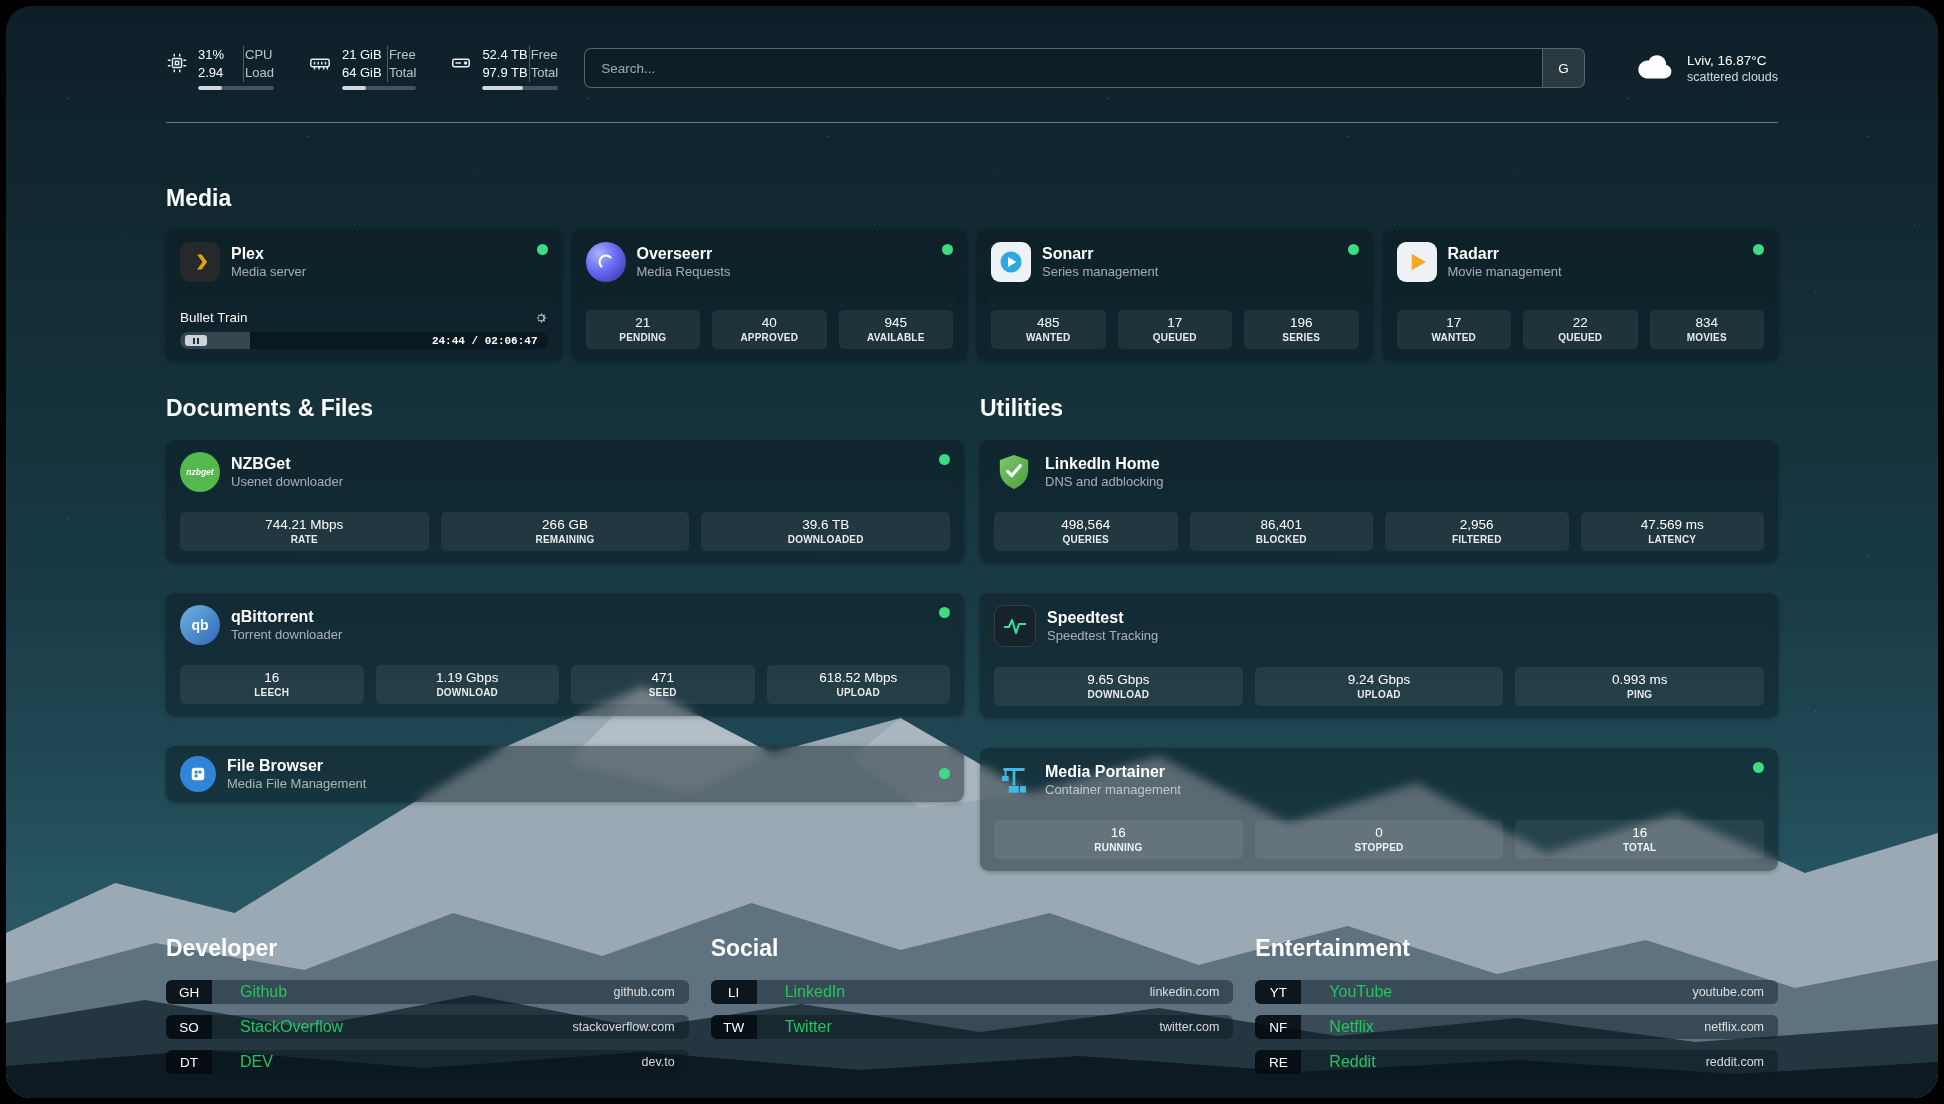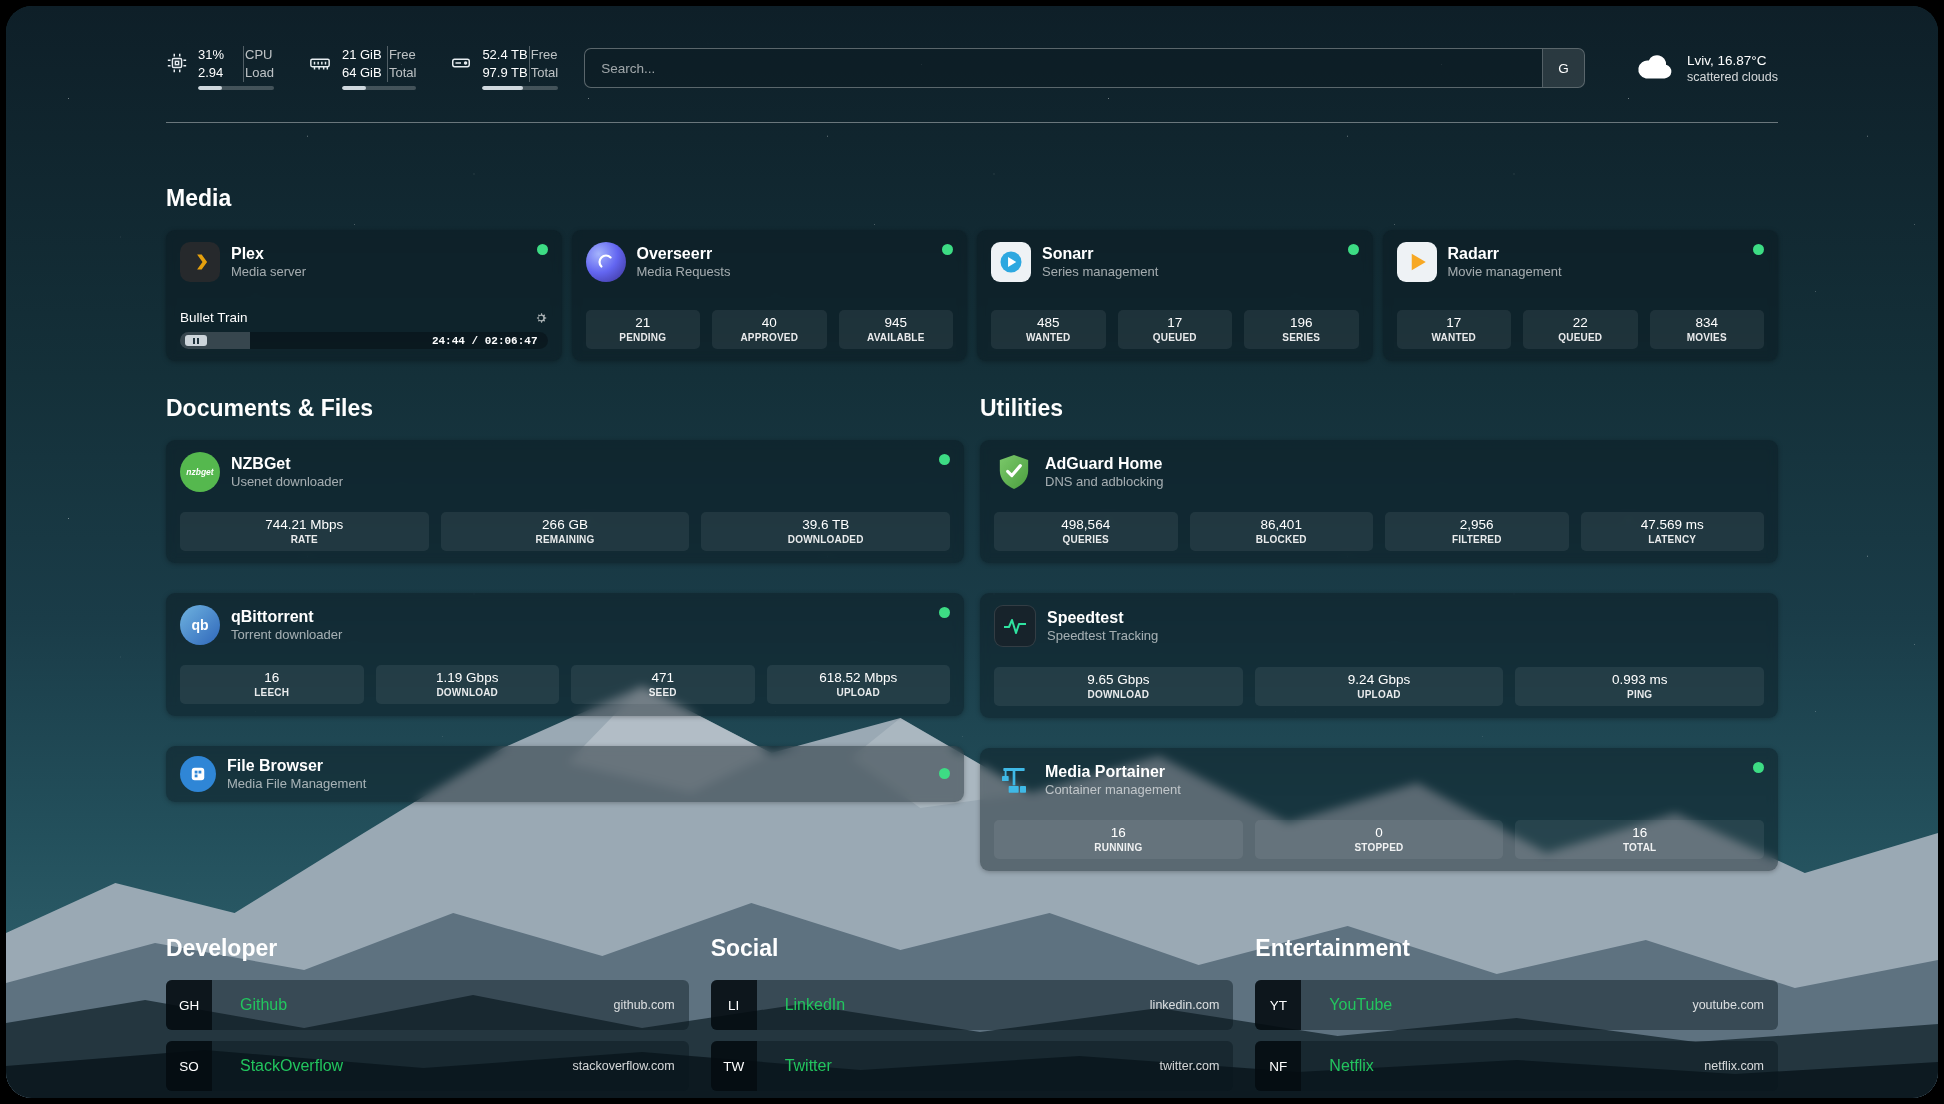--- a/index.html
+++ b/index.html
@@ -92,21 +92,21 @@
   .i-nzbget{border-radius:50%;background:var(--nzbget_green,#55b84e);}
   .i-nzbget span{font-size:8.5px;font-weight:700;font-style:italic;color:#fff;}
   .i-qb{border-radius:50%;background:linear-gradient(135deg,#6fb3e0,#2f67ba);}
   .i-qb span{font-size:14px;font-weight:700;color:#fff;}
   .i-filebrowser{border-radius:50%;background:var(--filebrowser_blue,#2f86d6);}
   .i-speedtest{background:#17232b;border:1px solid rgba(255,255,255,.12);border-radius:9px;}
   .gear{display:flex;cursor:pointer;}
 
   
   .bookmarks{display:grid;grid-template-columns:1fr 1fr 1fr;column-gap:22px;margin-top:64px;}
-  .bm{display:flex;align-items:center;height:50px;background:rgba(9,22,30,.44);border-radius:6px;
+  .bm{display:flex;align-items:center;height:24px;background:rgba(9,22,30,.44);border-radius:6px;
     margin-bottom:11px;overflow:hidden;cursor:pointer;}
   .bm-abbr{width:46px;height:100%;background:rgba(4,11,16,.82);color:#fff;font-size:13.5px;
     display:flex;align-items:center;justify-content:center;flex:0 0 auto;}
   .bm-name{font-size:16px;color:#22c55e;margin-left:28px;}
   .bm-url{margin-left:auto;font-size:12.5px;color:rgba(255,255,255,.82);padding-right:14px;}
 </style>
 </head>
 <body>
 
 <div class="frame">
@@ -444,21 +444,21 @@
                     <linearGradient id="agGrad" x1="0" y1="0" x2="1" y2="1">
                       <stop offset="0" stop-color="#7bc96a"></stop>
                       <stop offset="1" stop-color="#4b9e3f"></stop>
                     </linearGradient>
                   </defs>
                   <path d="M12 1l10 3.5V12c0 6.2-4.2 10.6-10 13C6.2 22.6 2 18.2 2 12V4.5z" fill="url(#agGrad)"></path>
                   <path d="M7.5 12.5l3 3 6-7" stroke="#fff" stroke-width="2.2" fill="none" stroke-linecap="round" stroke-linejoin="round"></path>
                 </svg>
             </span>
             <div class="svc-meta">
-              <div class="svc-name">AdGuard Home</div>
+              <div class="svc-name">LinkedIn Home</div>
               <div class="svc-desc">DNS and adblocking</div>
             </div>
           </div>
           <div class="stats">
             <div class="stat">
                 <div class="stat-value">498,564</div>
                 <div class="stat-label">QUERIES</div>
               </div>
             <div class="stat">
                 <div class="stat-value">86,401</div>

